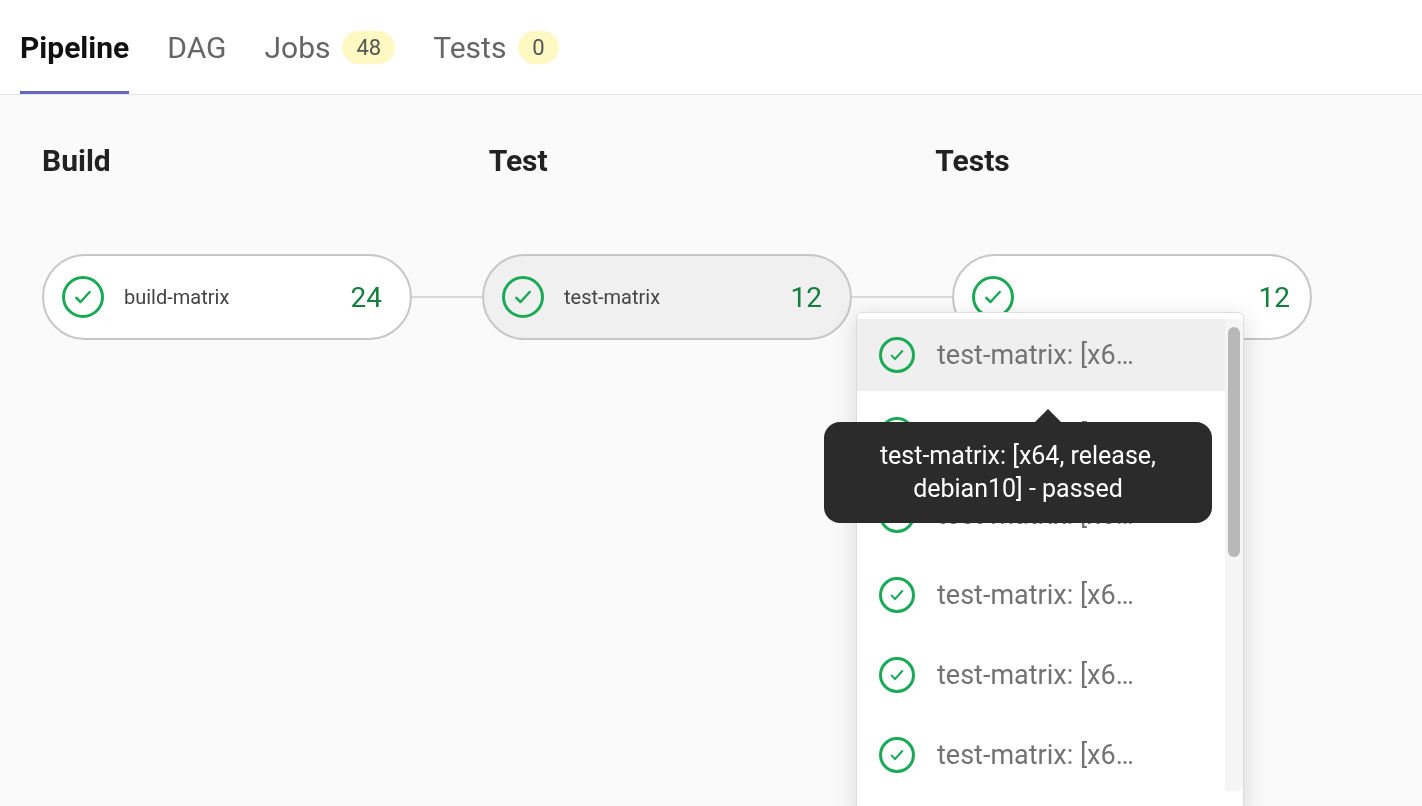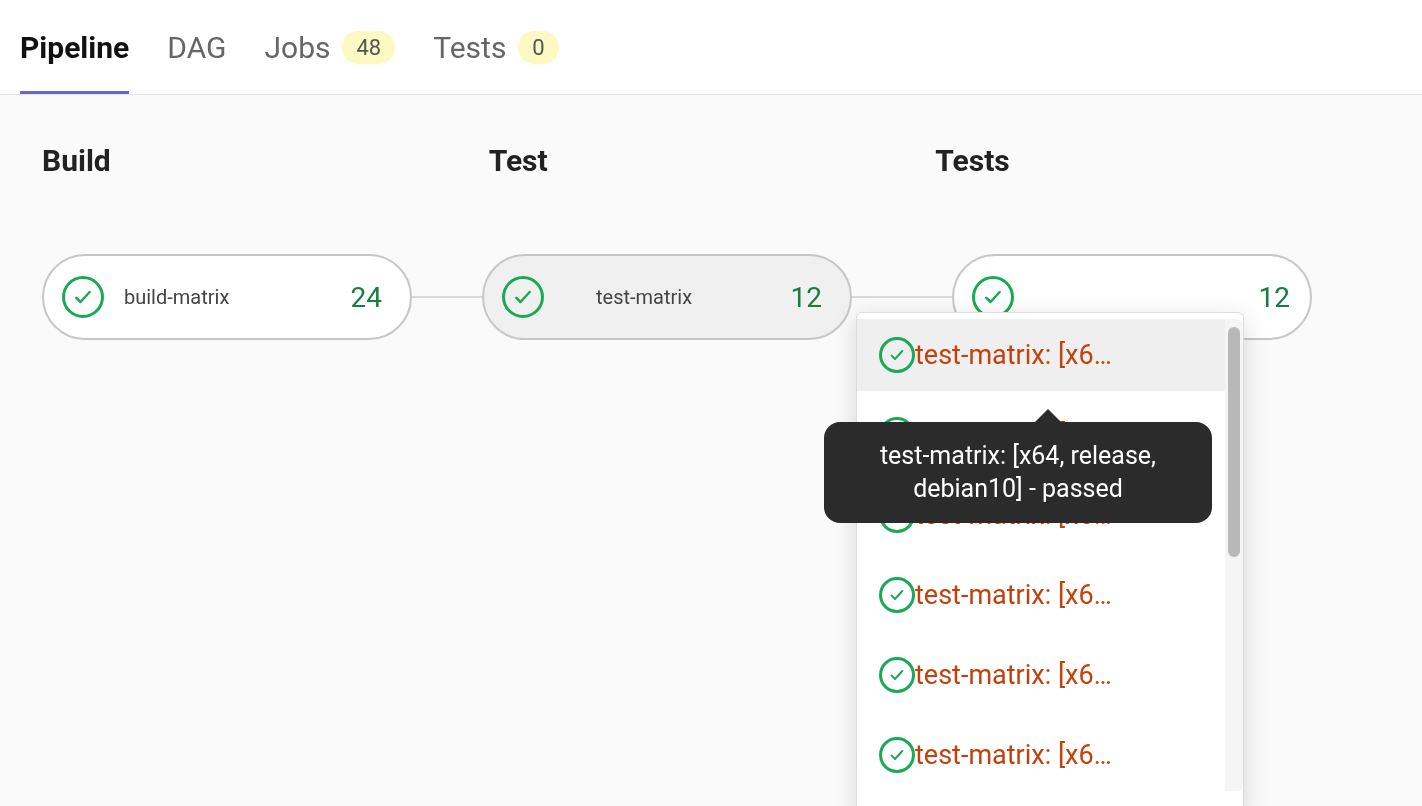--- a/index.html
+++ b/index.html
@@ -92,21 +92,20 @@
     height: 86px;
     border: 2px solid #c7c7c7;
     border-radius: 43px;
     background: #fff;
     padding: 0 28px 0 18px;
     cursor: pointer;
     width: 370px;
   }
   .job-pill.hover {
     background: #f0f0f0;
-    gap: 32px;
   }
   .job-pill.narrow { width: 360px; padding-right: 20px; }
 
   .status-icon {
     width: 42px; height: 42px;
     border-radius: 50%;
     border: 3px solid #1aaa55;
     display: flex;
     align-items: center;
     justify-content: center;
@@ -158,21 +157,22 @@
   .dropdown-item {
     display: flex;
     align-items: center;
     padding: 18px 22px;
     cursor: pointer;
   }
   .dropdown-item + .dropdown-item { margin-top: 8px; }
   .dropdown-item.active { background: #efefef; }
   .dropdown-item .label {
     font-size: 27px;
-    color: #c2410c;
+    color: #737373;
+    margin-left: 22px;
     white-space: nowrap;
     overflow: hidden;
     text-overflow: ellipsis;
     max-width: 250px;
   }
   .dropdown-scrollbar {
     width: 18px;
     background: #f5f5f5;
     border-radius: 0 6px 6px 0;
     position: relative;

